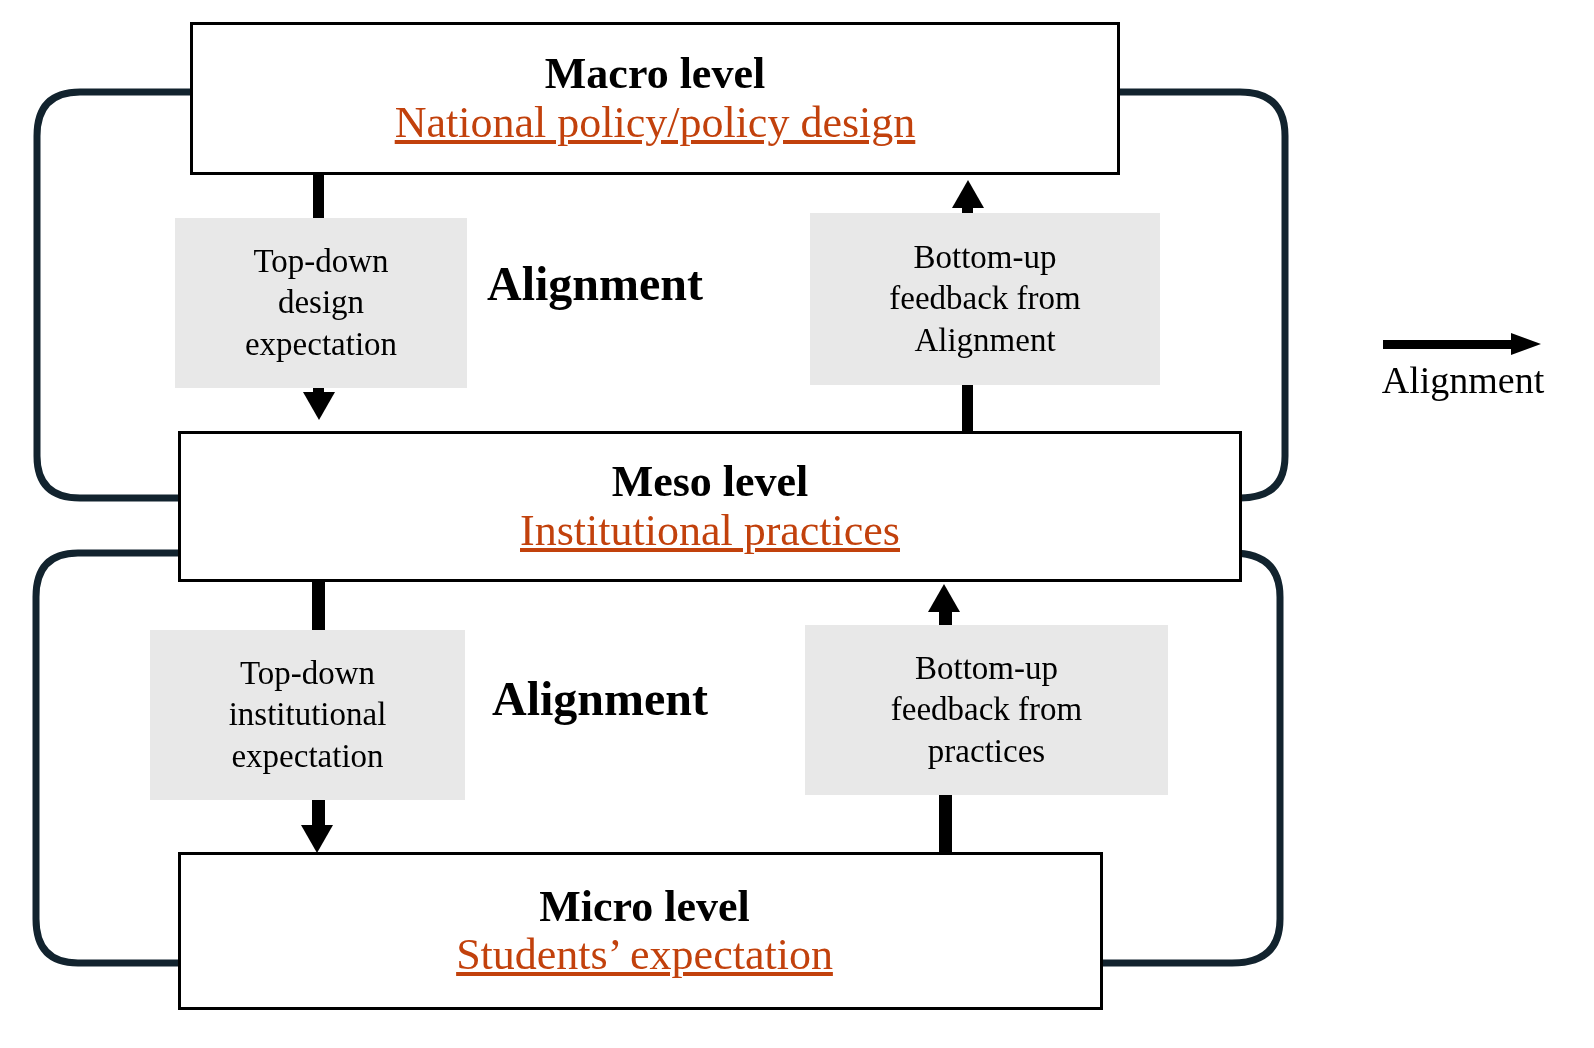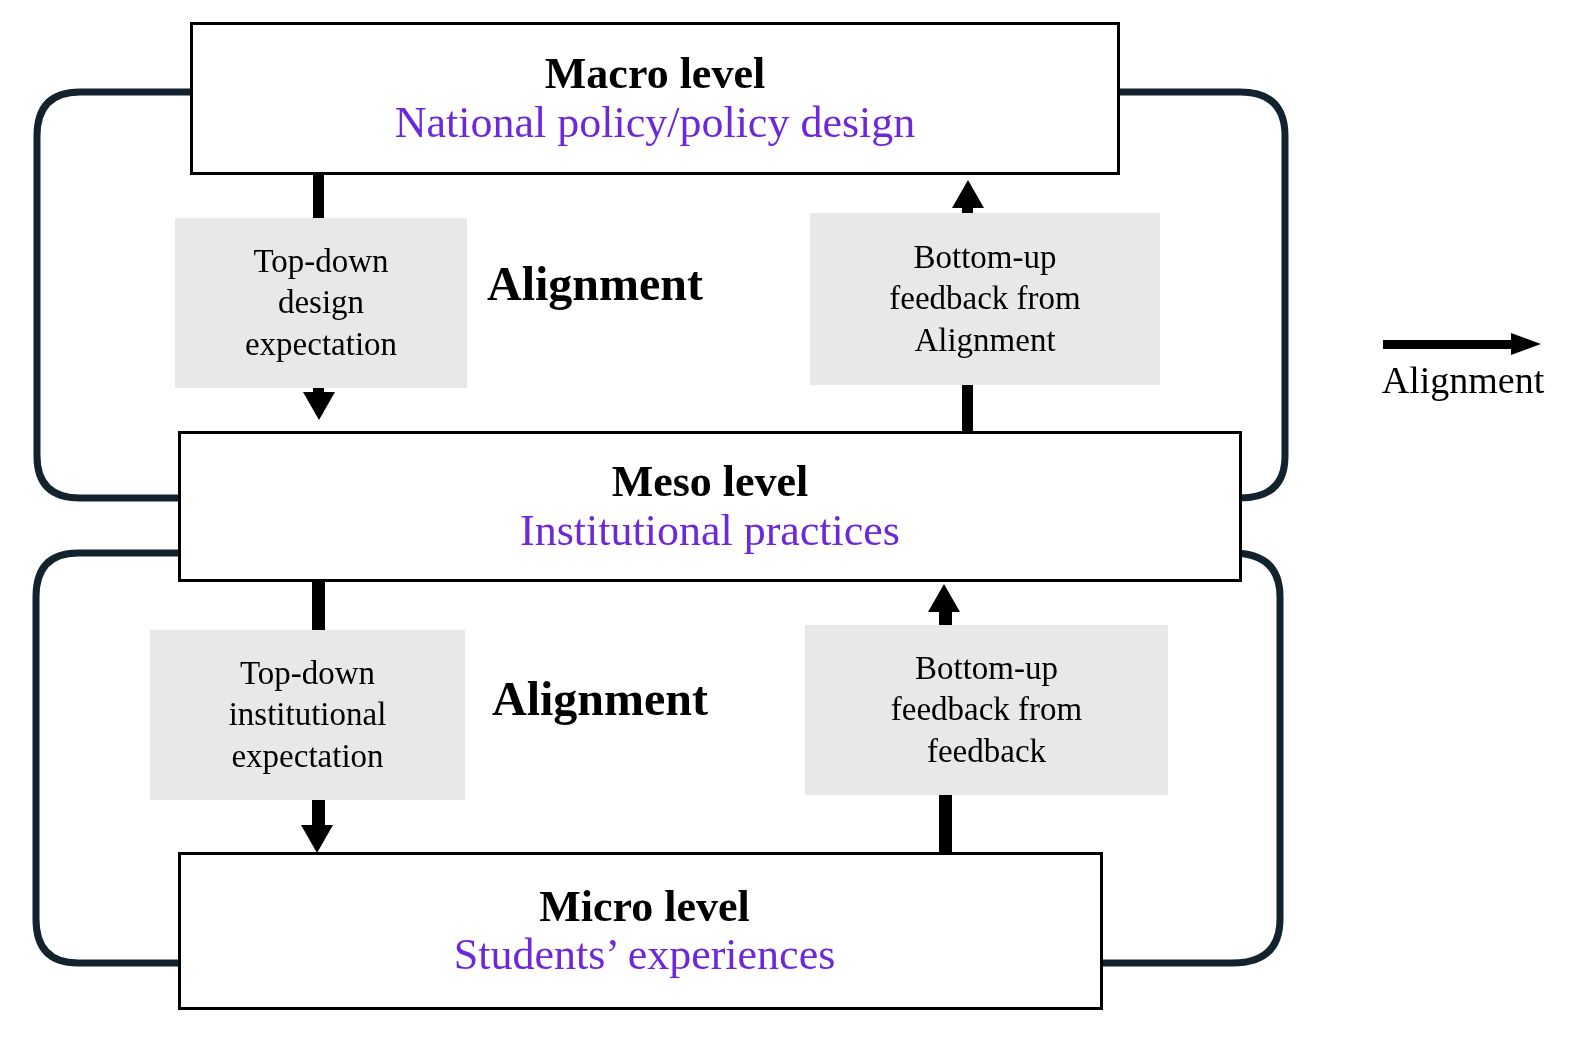--- a/index.html
+++ b/index.html
@@ -34,22 +34,23 @@
     font-weight: bold;
     font-size: 44px;
     line-height: 1.08;
     color: #000000;
     white-space: nowrap;
   }
   .level-sub {
     font-weight: normal;
     font-size: 44px;
     line-height: 1.12;
-    color: #6d28d9;
-    white-space: nowrap;
+    color: #c2410c;
+    white-space: nowrap;
+    text-decoration: underline;
   }
 
   #box-macro { left: 190px; top: 22px;  width: 930px; height: 153px; text-align: right; }
   #box-meso  { left: 178px; top: 431px; width: 1064px; height: 151px; }
   #box-micro { left: 178px; top: 852px; width: 925px; height: 158px; padding-left: 8px; }
 
   
   .gray-label {
     position: absolute;
     box-sizing: border-box;
@@ -205,21 +206,21 @@
     <div class="level-sub">National policy/policy design</div>
   </div>
 
   <div class="level-box" id="box-meso">
     <div class="level-title">Meso level</div>
     <div class="level-sub">Institutional practices</div>
   </div>
 
   <div class="level-box" id="box-micro">
     <div class="level-title">Micro level</div>
-    <div class="level-sub">Students’ experiences</div>
+    <div class="level-sub">Students’ expectation</div>
   </div>
 
   <div class="gray-label" id="lbl-topdown-policy">
     <span>Top-down</span>
     <span>design</span>
     <span>expectation</span>
   </div>
 
   <div class="gray-label" id="lbl-bottomup-inst">
     <span>Bottom-up</span>
@@ -229,21 +230,21 @@
 
   <div class="gray-label" id="lbl-topdown-instit">
     <span>Top-down</span>
     <span>institutional</span>
     <span>expectation</span>
   </div>
 
   <div class="gray-label" id="lbl-bottomup-students">
     <span>Bottom-up</span>
     <span>feedback from</span>
-    <span>feedback</span>
+    <span>practices</span>
   </div>
 
   <div class="align-word" id="align-upper">Alignment</div>
   <div class="align-word" id="align-lower">Alignment</div>
 
   <div id="legend">
     <div id="legend-arrow">
       <div class="lshaft"></div>
       <div class="lhead"></div>
     </div>

